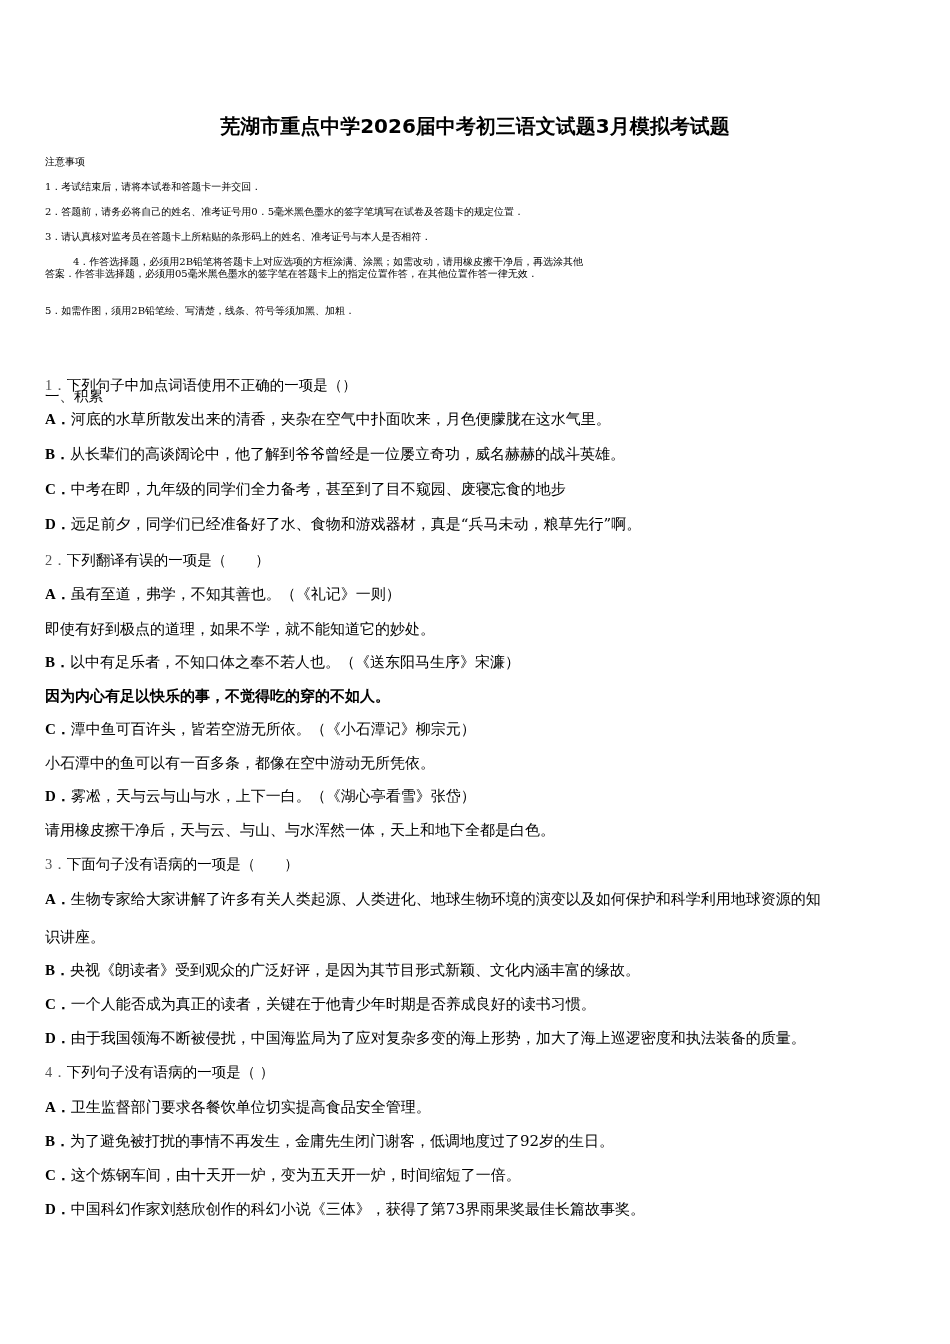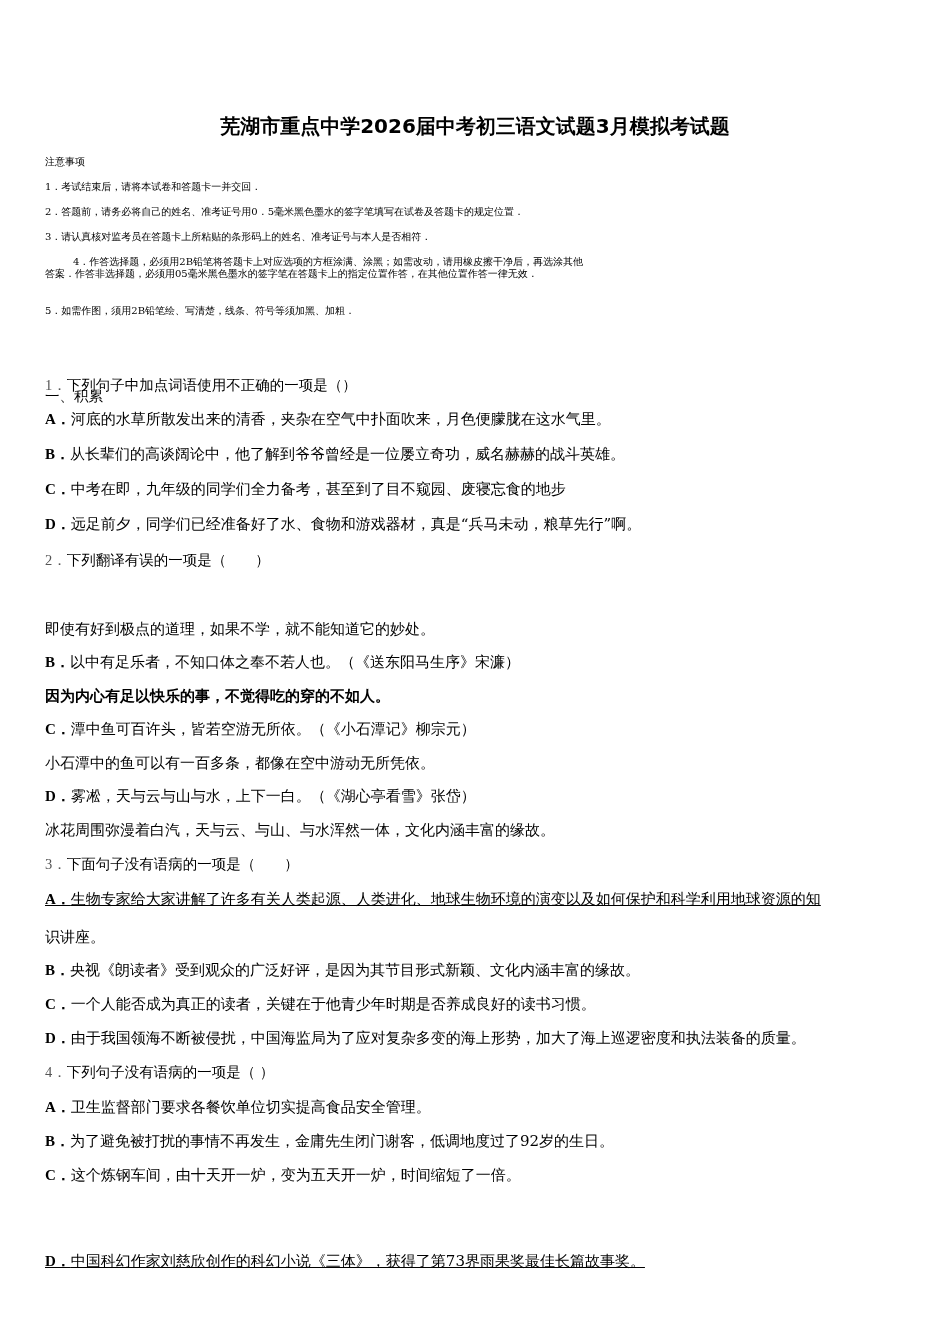--- a/index.html
+++ b/index.html
@@ -89,38 +89,41 @@
   <div class="line opt" style="top:479px;">
     <span class="optlabel">C．</span><span>中考在即，九年级的同学们全力备考，甚至到了目不窥园、废寝忘食的地步</span>
   </div>
   <div class="line opt" style="top:514px;">
     <span class="optlabel">D．</span><span>远足前夕，同学们已经准备好了水、食物和游戏器材，真是“兵马未动，粮草先行”啊。</span>
   </div>
 
   <div class="line q" style="top:550px;">
     <span class="qnum">2．</span><span>下列翻译有误的一项是（　　）</span>
   </div>
+  <div class="line opt" style="top:584px;">
+    <span class="optlabel">A．</span><span>虽有至道，弗学，不知其善也。（《礼记》一则）</span>
+  </div>
   <div class="line opt" style="top:619px;">即使有好到极点的道理，如果不学，就不能知道它的妙处。</div>
   <div class="line opt" style="top:652px;">
     <span class="optlabel">B．</span><span>以中有足乐者，不知口体之奉不若人也。（《送东阳马生序》宋濂）</span>
   </div>
   <div class="line opt" style="top:686px;font-weight:bold;">因为内心有足以快乐的事，不觉得吃的穿的不如人。</div>
   <div class="line opt" style="top:719px;">
     <span class="optlabel">C．</span><span>潭中鱼可百许头，皆若空游无所依。（《小石潭记》柳宗元）</span>
   </div>
   <div class="line opt" style="top:753px;">小石潭中的鱼可以有一百多条，都像在空中游动无所凭依。</div>
   <div class="line opt" style="top:786px;">
     <span class="optlabel">D．</span><span>雾凇，天与云与山与水，上下一白。（《湖心亭看雪》张岱）</span>
   </div>
-  <div class="line opt" style="top:820px;">冰花周围弥漫着白汽，天与云、与山、与水浑然一体，文化内涵丰富的缘故。</div>
+  <div class="line opt" style="top:820px;">请用橡皮擦干净后，天与云、与山、与水浑然一体，天上和地下全都是白色。</div>
 
   <div class="line q" style="top:854px;">
     <span class="qnum">3．</span><span>下面句子没有语病的一项是（　　）</span>
   </div>
-  <div class="line opt" style="top:889px;text-decoration:underline;">
+  <div class="line opt" style="top:889px;">
     <span class="optlabel">A．</span><span>生物专家给大家讲解了许多有关人类起源、人类进化、地球生物环境的演变以及如何保护和科学利用地球资源的知</span>
   </div>
   <div class="line opt" style="top:927px;">识讲座。</div>
   <div class="line opt" style="top:960px;">
     <span class="optlabel">B．</span><span>央视《朗读者》受到观众的广泛好评，是因为其节目形式新颖、文化内涵丰富的缘故。</span>
   </div>
   <div class="line opt" style="top:994px;">
     <span class="optlabel">C．</span><span>一个人能否成为真正的读者，关键在于他青少年时期是否养成良好的读书习惯。</span>
   </div>
   <div class="line opt" style="top:1028px;">
@@ -132,17 +135,17 @@
   </div>
   <div class="line opt" style="top:1097px;">
     <span class="optlabel">A．</span><span>卫生监督部门要求各餐饮单位切实提高食品安全管理。</span>
   </div>
   <div class="line opt" style="top:1131px;">
     <span class="optlabel">B．</span><span>为了避免被打扰的事情不再发生，金庸先生闭门谢客，低调地度过了92岁的生日。</span>
   </div>
   <div class="line opt" style="top:1165px;">
     <span class="optlabel">C．</span><span>这个炼钢车间，由十天开一炉，变为五天开一炉，时间缩短了一倍。</span>
   </div>
-  <div class="line opt" style="top:1251px;text-decoration:underline;">
+  <div class="line opt" style="top:1199px;">
     <span class="optlabel">D．</span><span>中国科幻作家刘慈欣创作的科幻小说《三体》，获得了第73界雨果奖最佳长篇故事奖。</span>
   </div>
 
 </div>
 
 </body></html>

